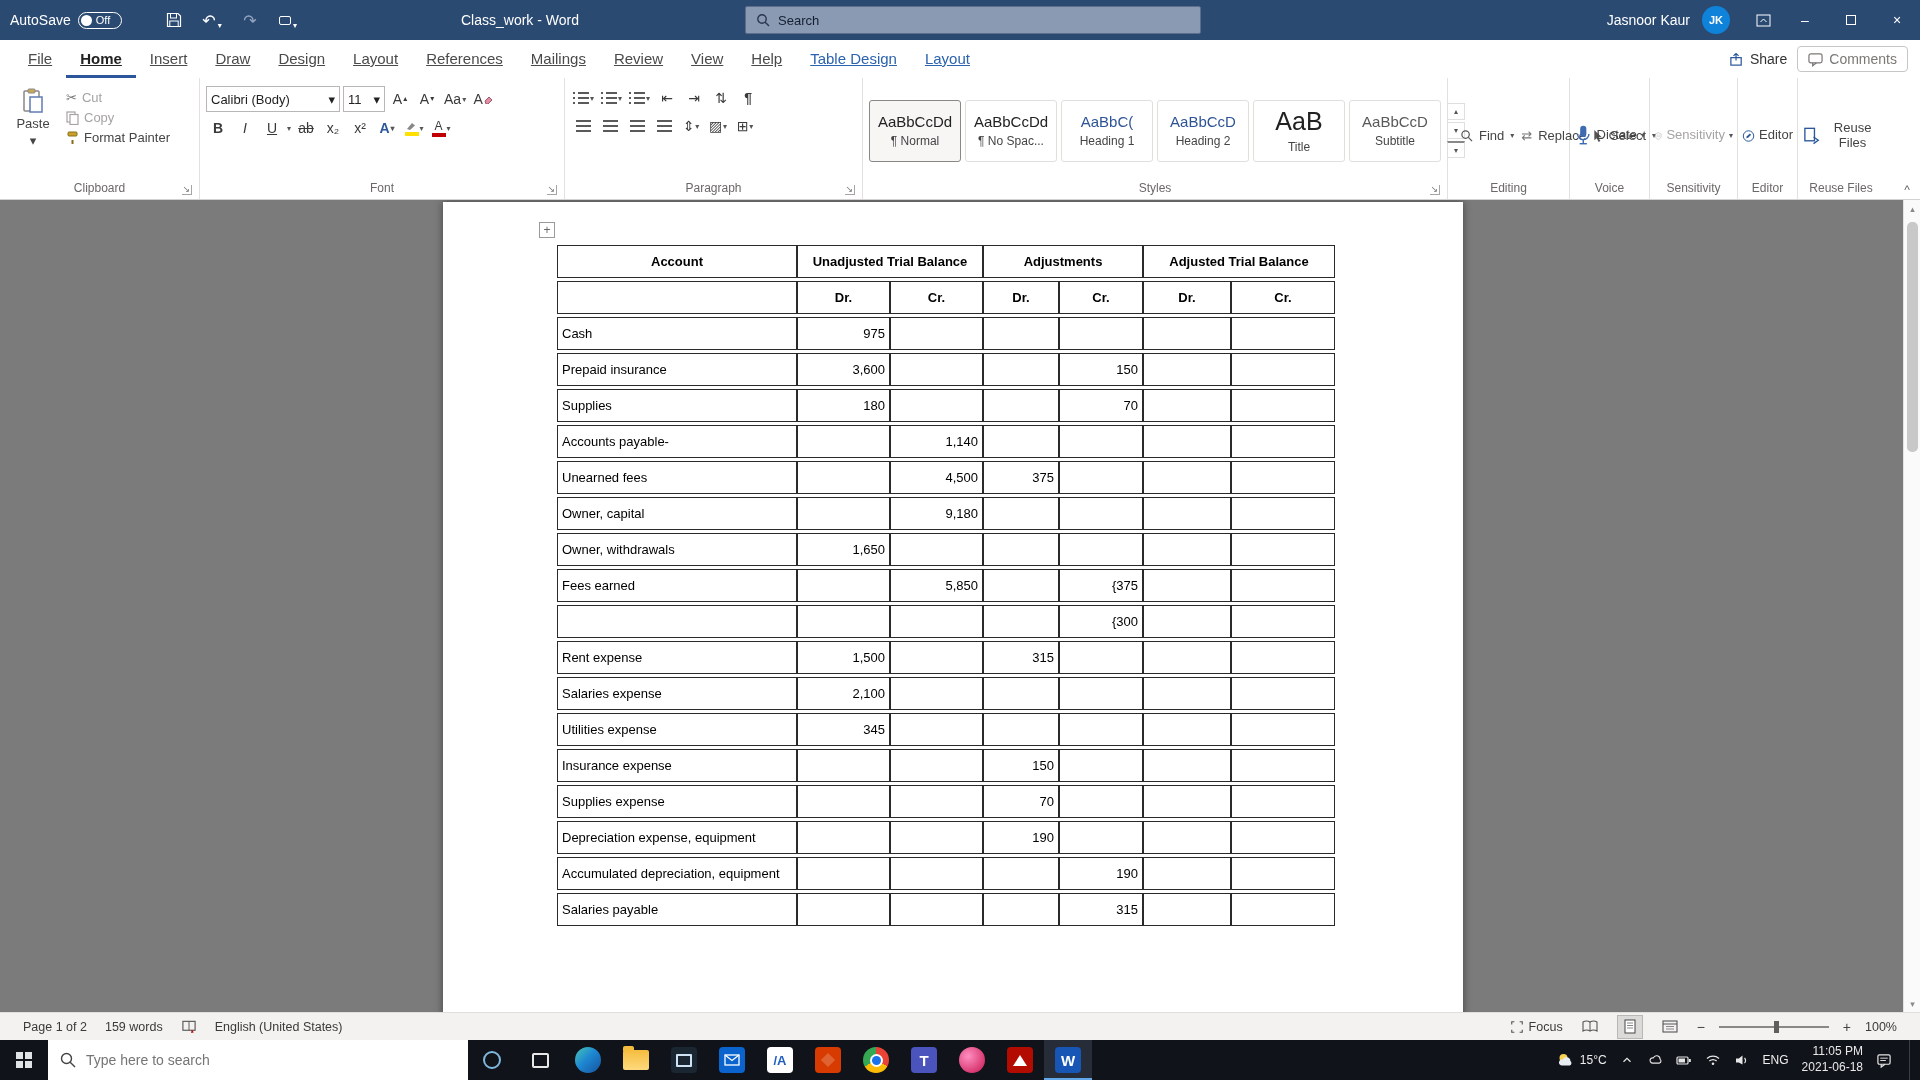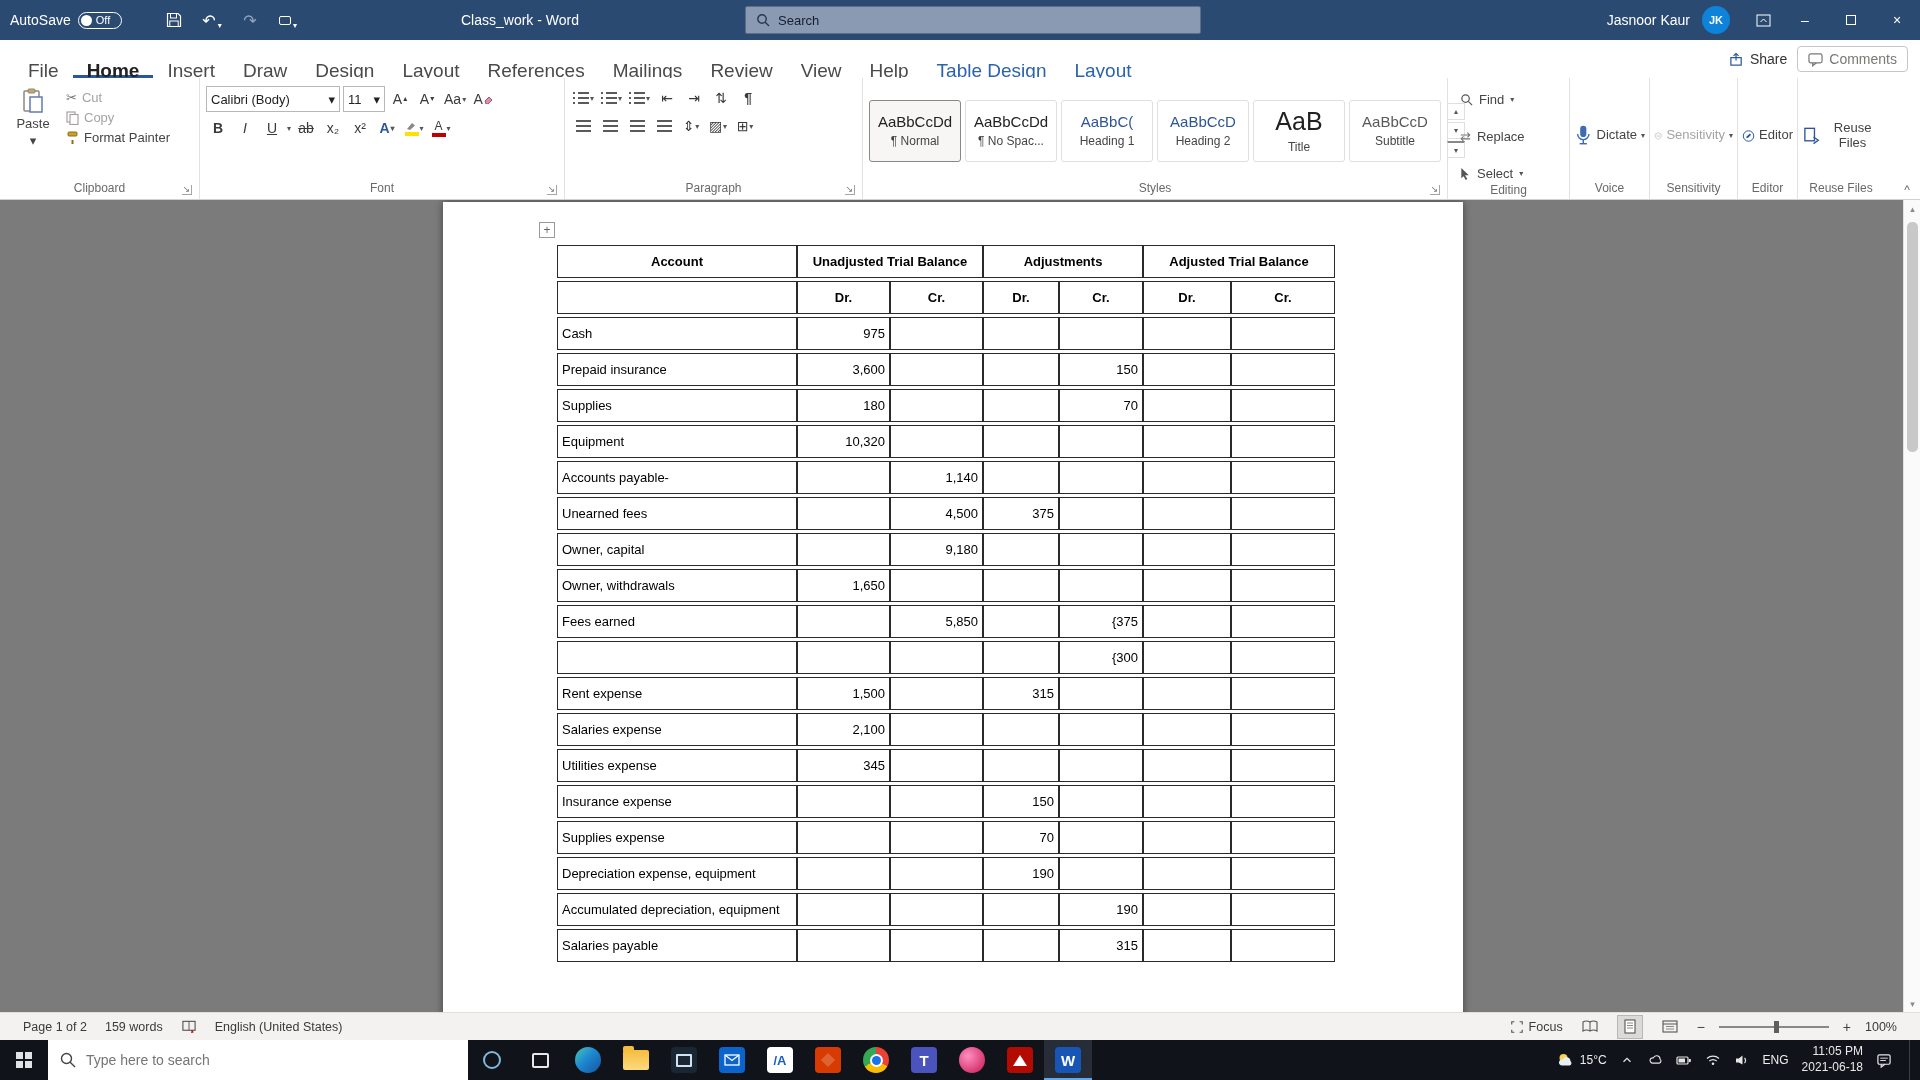--- a/index.html
+++ b/index.html
@@ -21,21 +21,21 @@
   .doc-title{position:absolute;left:400px;top:0;width:240px;height:40px;line-height:40px;text-align:center;white-space:nowrap;}
   .tb-search{position:absolute;left:745px;top:6px;width:456px;height:28px;background:#8b9ab3;border:1px solid #5d6d8a;border-radius:2px;display:flex;align-items:center;gap:8px;padding:0 10px;color:#141e30;font-size:13px;}
   .tb-right{position:absolute;right:0;top:0;height:40px;display:flex;align-items:center;}
   .user-name{margin-right:12px;font-size:14px;}
   .avatar{width:28px;height:28px;border-radius:50%;background:#0f82da;color:#fff;font-size:11px;font-weight:bold;display:flex;align-items:center;justify-content:center;margin-right:14px;}
   .win-btn{width:46px;height:40px;display:flex;align-items:center;justify-content:center;font-size:14px;color:#fff;}
   .maxbox{display:inline-block;width:10px;height:10px;border:1px solid #fff;}
 
   
   .ribbon-tabs{position:absolute;left:0;top:40px;width:1920px;height:38px;background:#fff;display:flex;align-items:stretch;padding-left:14px;}
-  .rtab{padding:12px 14px;line-height:38px;font-size:19px;color:#4a4a4a;white-space:nowrap;text-decoration:underline;}
+  .rtab{padding:0 14px;line-height:38px;font-size:15px;color:#4a4a4a;white-space:nowrap;text-decoration:underline;}
   .rtab.active{color:#222;font-weight:bold;box-shadow:inset 0 -3px 0 #2b579a;}
   .rtab.ctx{color:#2b63ad;}
   .tabs-right{margin-left:auto;display:flex;align-items:center;gap:10px;padding-right:12px;}
   .share-btn{display:flex;align-items:center;gap:6px;font-size:14px;color:#333;}
   .comments-btn{display:flex;align-items:center;gap:6px;font-size:14px;color:#7a7875;border:1px solid #c8c6c4;border-radius:4px;padding:4px 10px;}
 
   .ribbon-body{position:absolute;left:0;top:78px;width:1920px;height:122px;background:#fff;border-bottom:1px solid #d4d2d0;display:flex;}
   .rgroup{position:relative;border-right:1px solid #e3e1df;display:flex;flex-direction:column;padding:4px 4px 0 4px;}
   .gcontent{flex:1;}
   .glabel{height:20px;font-size:12px;color:#6b6967;text-align:center;line-height:18px;position:relative;}
@@ -76,21 +76,21 @@
   .styles-flex{display:flex;align-items:center;height:100%;gap:4px;padding:0 2px;}
   .style-card{width:92px;height:62px;border:1px solid #e1dfdd;border-radius:3px;display:flex;flex-direction:column;align-items:center;justify-content:center;gap:4px;background:#fff;}
   .style-card.sel{border:1px solid #8a8886;background:#f7f6f5;}
   .st-prev{font-size:15px;color:#222;white-space:nowrap;}
   .st-prev.big{font-size:25px;}
   .st-name{font-size:12px;color:#444;white-space:nowrap;}
   .styles-scroll{display:flex;flex-direction:column;justify-content:center;gap:2px;margin-left:2px;}
   .ss-btn{width:18px;height:17px;border:1px solid #e1dfdd;font-size:8px;color:#555;display:flex;align-items:center;justify-content:center;}
 
   
-  .edit-col{display:flex;flex-direction:column;gap:22px;padding:10px 0 0 8px;}
+  .edit-col{display:flex;flex-direction:row;gap:7px;padding:10px 0 0 8px;}
   .erow{display:flex;align-items:center;gap:6px;font-size:13px;color:#444;}
   .erow .cd{font-size:8px;color:#555;}
 
   
   .bigbtn{width:100%;height:100%;display:flex;flex-direction:row;align-items:center;gap:4px;padding-top:10px;font-size:13px;color:#444;text-align:center;line-height:1.15;}
   .bigbtn .cd{font-size:8px;color:#555;}
   .collapse-chev{position:absolute;right:10px;bottom:2px;font-size:12px;color:#666;}
 
   
   .doc-area{position:absolute;left:0;top:200px;width:1920px;height:812px;background:#7b7b7b;overflow:hidden;}
@@ -598,29 +598,20 @@
             <tr>
               <td class="acc">Supplies</td>
               <td class="num">180</td>
               <td class="num"></td>
               <td class="num"></td>
               <td class="num">70</td>
               <td class="num"></td>
               <td class="num"></td>
             </tr>
             <tr>
-              <td class="acc">Equipment</td>
-              <td class="num">10,320</td>
-              <td class="num"></td>
-              <td class="num"></td>
-              <td class="num"></td>
-              <td class="num"></td>
-              <td class="num"></td>
-            </tr>
-            <tr>
               <td class="acc">Accounts payable-</td>
               <td class="num"></td>
               <td class="num">1,140</td>
               <td class="num"></td>
               <td class="num"></td>
               <td class="num"></td>
               <td class="num"></td>
             </tr>
             <tr>
               <td class="acc">Unearned fees</td>

